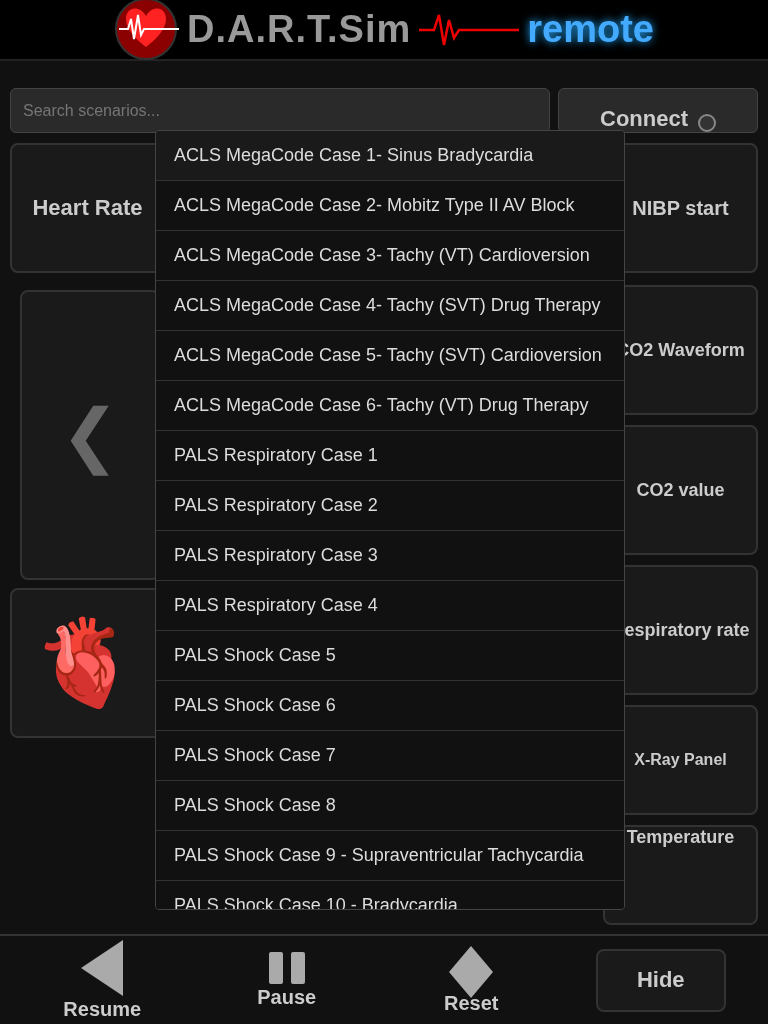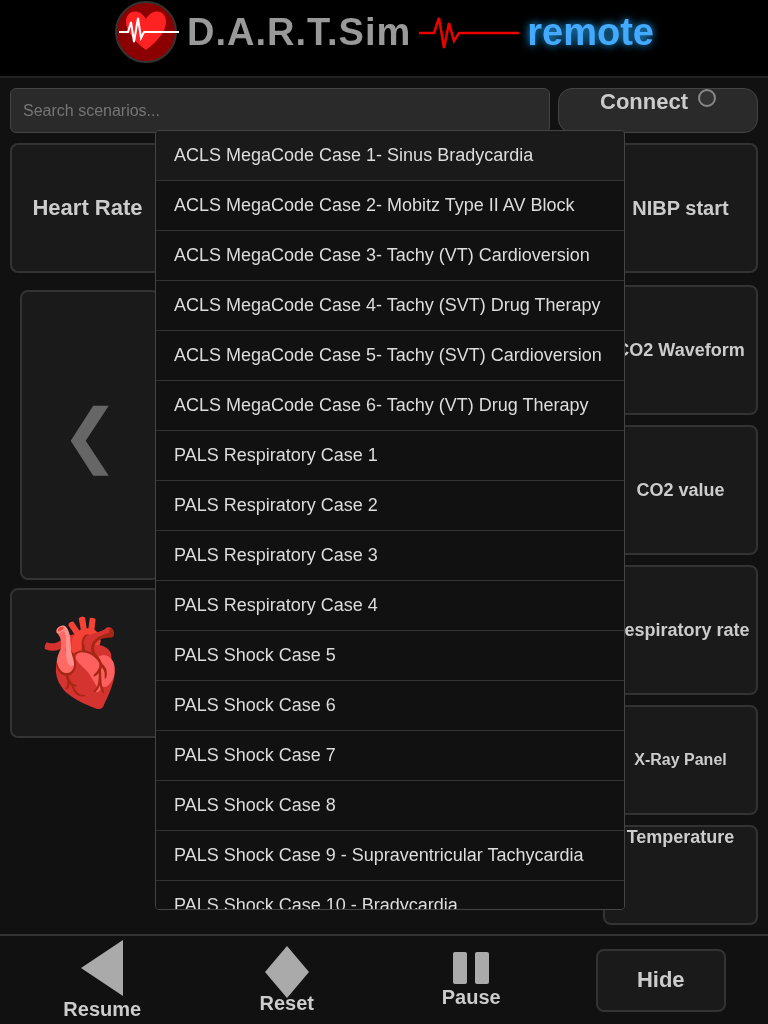--- a/index.html
+++ b/index.html
@@ -8,24 +8,24 @@
       height: 1024px;
       background: #111;
       font-family: Arial, sans-serif;
       overflow: hidden;
       position: relative;
     }
 
     
     .header {
       width: 100%;
-      height: 78px;
+      height: 61px;
       background: #000;
       display: flex;
-      align-items: flex-start;
+      align-items: center;
       justify-content: center;
       border-bottom: 2px solid #222;
       position: relative;
     }
     .header-logo {
       display: flex;
       align-items: center;
       gap: 8px;
     }
     .logo-heart {
@@ -35,23 +35,23 @@
 
     
     .connect-bar {
       position: absolute;
       top: 88px;
       right: 10px;
       width: 200px;
       height: 45px;
       background: #2a2a2a;
       border: 1px solid #444;
-      border-radius: 14px;
-      display: flex;
-      align-items: flex-start;
+      border-radius: 6px;
+      display: flex;
+      align-items: flex-end;
       justify-content: center;
       gap: 10px;
       z-index: 5;
     }
     .connect-dot {
       width: 18px;
       height: 18px;
       border-radius: 50%;
       border: 2px solid #888;
       background: #333;
@@ -281,32 +281,32 @@
     <div class="dropdown-item">PALS Shock Case 10 - Bradycardia</div>
   </div>
 
 <div class="bottom-bar">
   <div class="bottom-btn">
     <div class="play-triangle-left"></div>
     <span class="bottom-btn-label">Resume</span>
   </div>
 
   <div class="bottom-btn">
+    <div class="bottom-btn-icon pause" style="display:flex; gap:8px;">
+      <div class="pause-bar"></div>
+      <div class="pause-bar"></div>
+    </div>
+    <span class="bottom-btn-label">Pause</span>
+  </div>
+
+  <div class="bottom-btn">
     <div style="position:relative; width:44px; height:44px;">
       <div style="width:0; height:0; border-left:22px solid transparent; border-right:22px solid transparent; border-bottom:26px solid #aaa;"></div>
       <div style="position:absolute; top:26px; left:0; width:0; height:0; border-left:22px solid transparent; border-right:22px solid transparent; border-top:26px solid #aaa;"></div>
     </div>
     <span class="bottom-btn-label">Reset</span>
   </div>
 
-  <div class="bottom-btn">
-    <div class="bottom-btn-icon pause" style="display:flex; gap:8px;">
-      <div class="pause-bar"></div>
-      <div class="pause-bar"></div>
-    </div>
-    <span class="bottom-btn-label">Pause</span>
-  </div>
-
   <div style="min-width:130px; height:63px; background:#1a1a1a; border:2px solid #333; border-radius:8px;
               display:flex; align-items:center; justify-content:center; cursor:pointer;">
     <span style="color:#ccc; font-size:22px; font-weight:bold;">Hide</span>
   </div>
 </div>
 
 </body></html>

